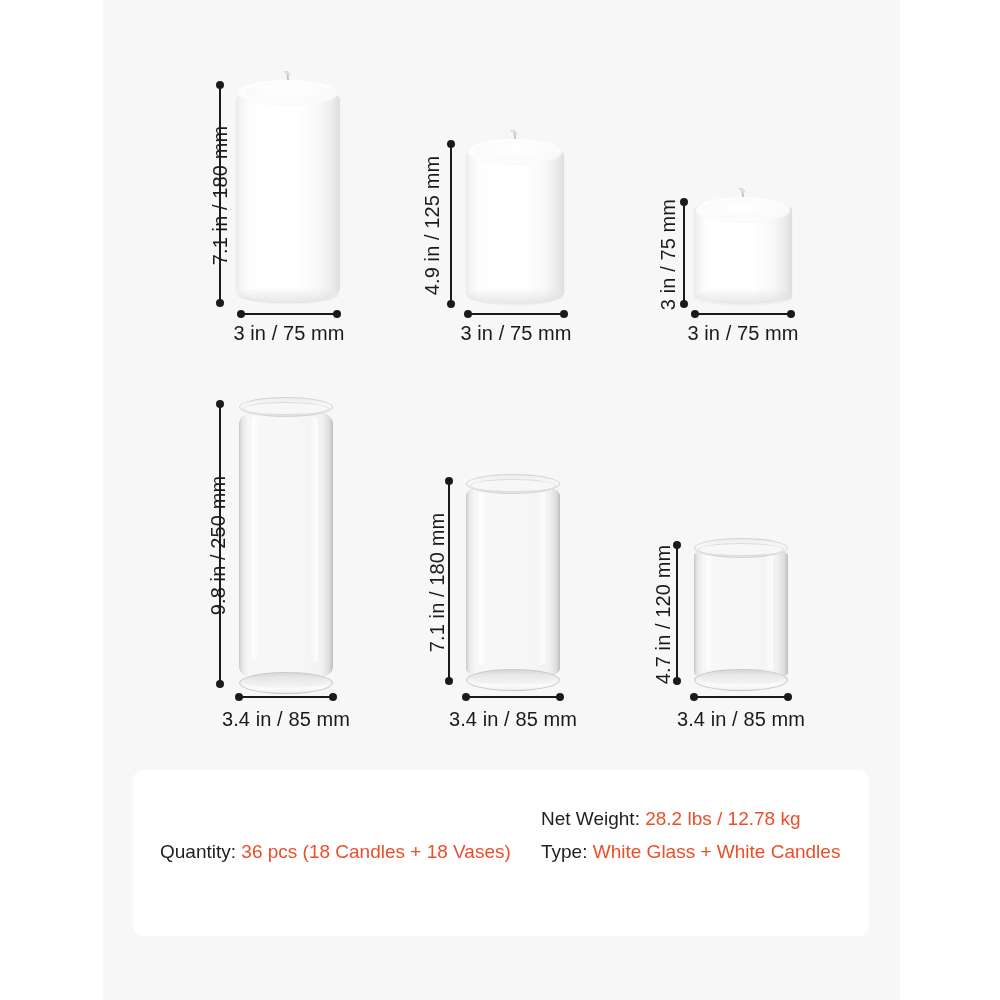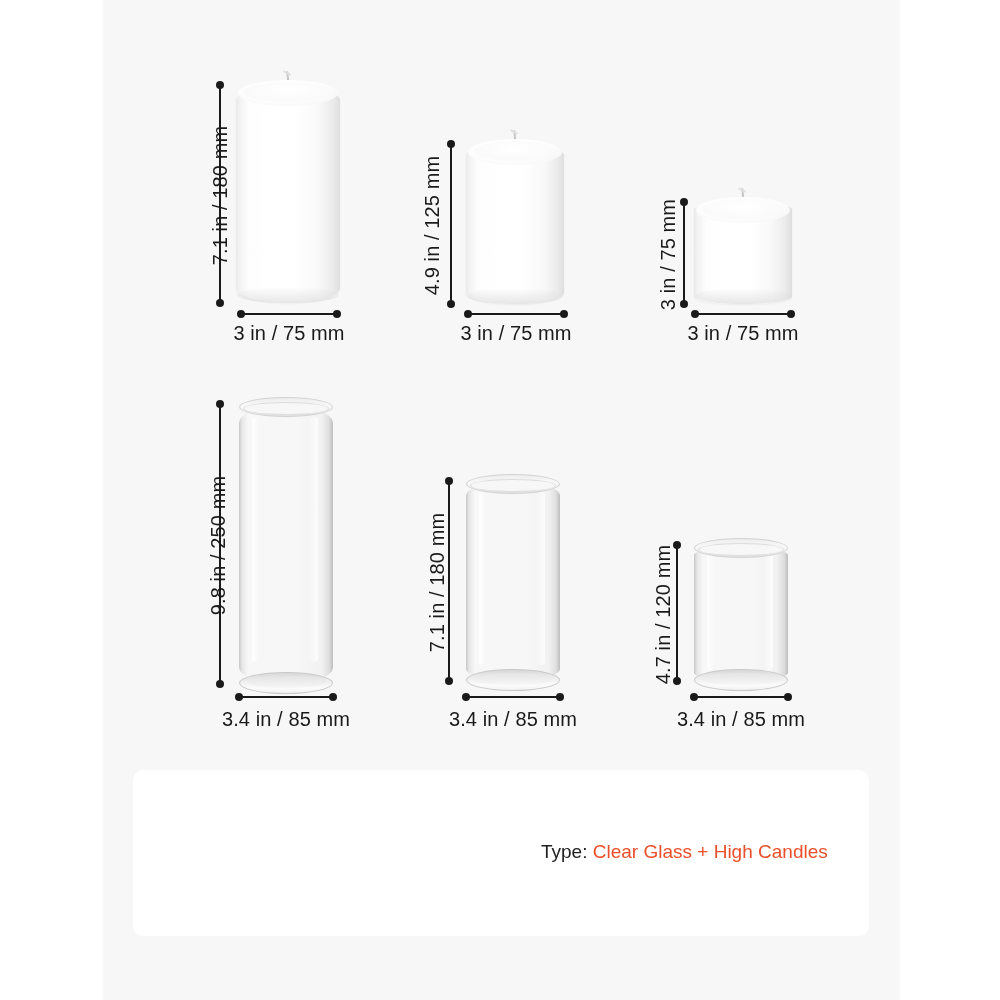--- a/index.html
+++ b/index.html
@@ -383,23 +383,31 @@
   </div>
   <div class="label-v" style="left:563px; top:603px; width:200px;">4.7 in / 120 mm</div>
   <div class="dim-h" style="left:694px; top:696px; width:94px;">
     <span class="dot-l"></span>
     <span class="dot-r"></span>
   </div>
   <div class="label-h" style="left:641px; top:708px; width:200px;">3.4 in / 85 mm</div>
 
   <div id="info-card">
 
-
-
+    <div class="info-row" style="left:27px; top:71px;">
+      <span class="k">Quantity:</span>
+      <span class="v"> 36 pcs (18 Candles + 18 Vases)</span>
+    </div>
+
+
+    <div class="info-row" style="left:408px; top:38px;">
+      <span class="k">Net Weight:</span>
+      <span class="v"> 28.2 lbs / 12.78 kg</span>
+    </div>
 
     <div class="info-row" style="left:408px; top:71px;">
       <span class="k">Type:</span>
-      <span class="v"> Clear Glass + High Candles</span>
+      <span class="v"> White Glass + White Candles</span>
     </div>
 
   </div>
 
 </div>
 
 </body></html>

